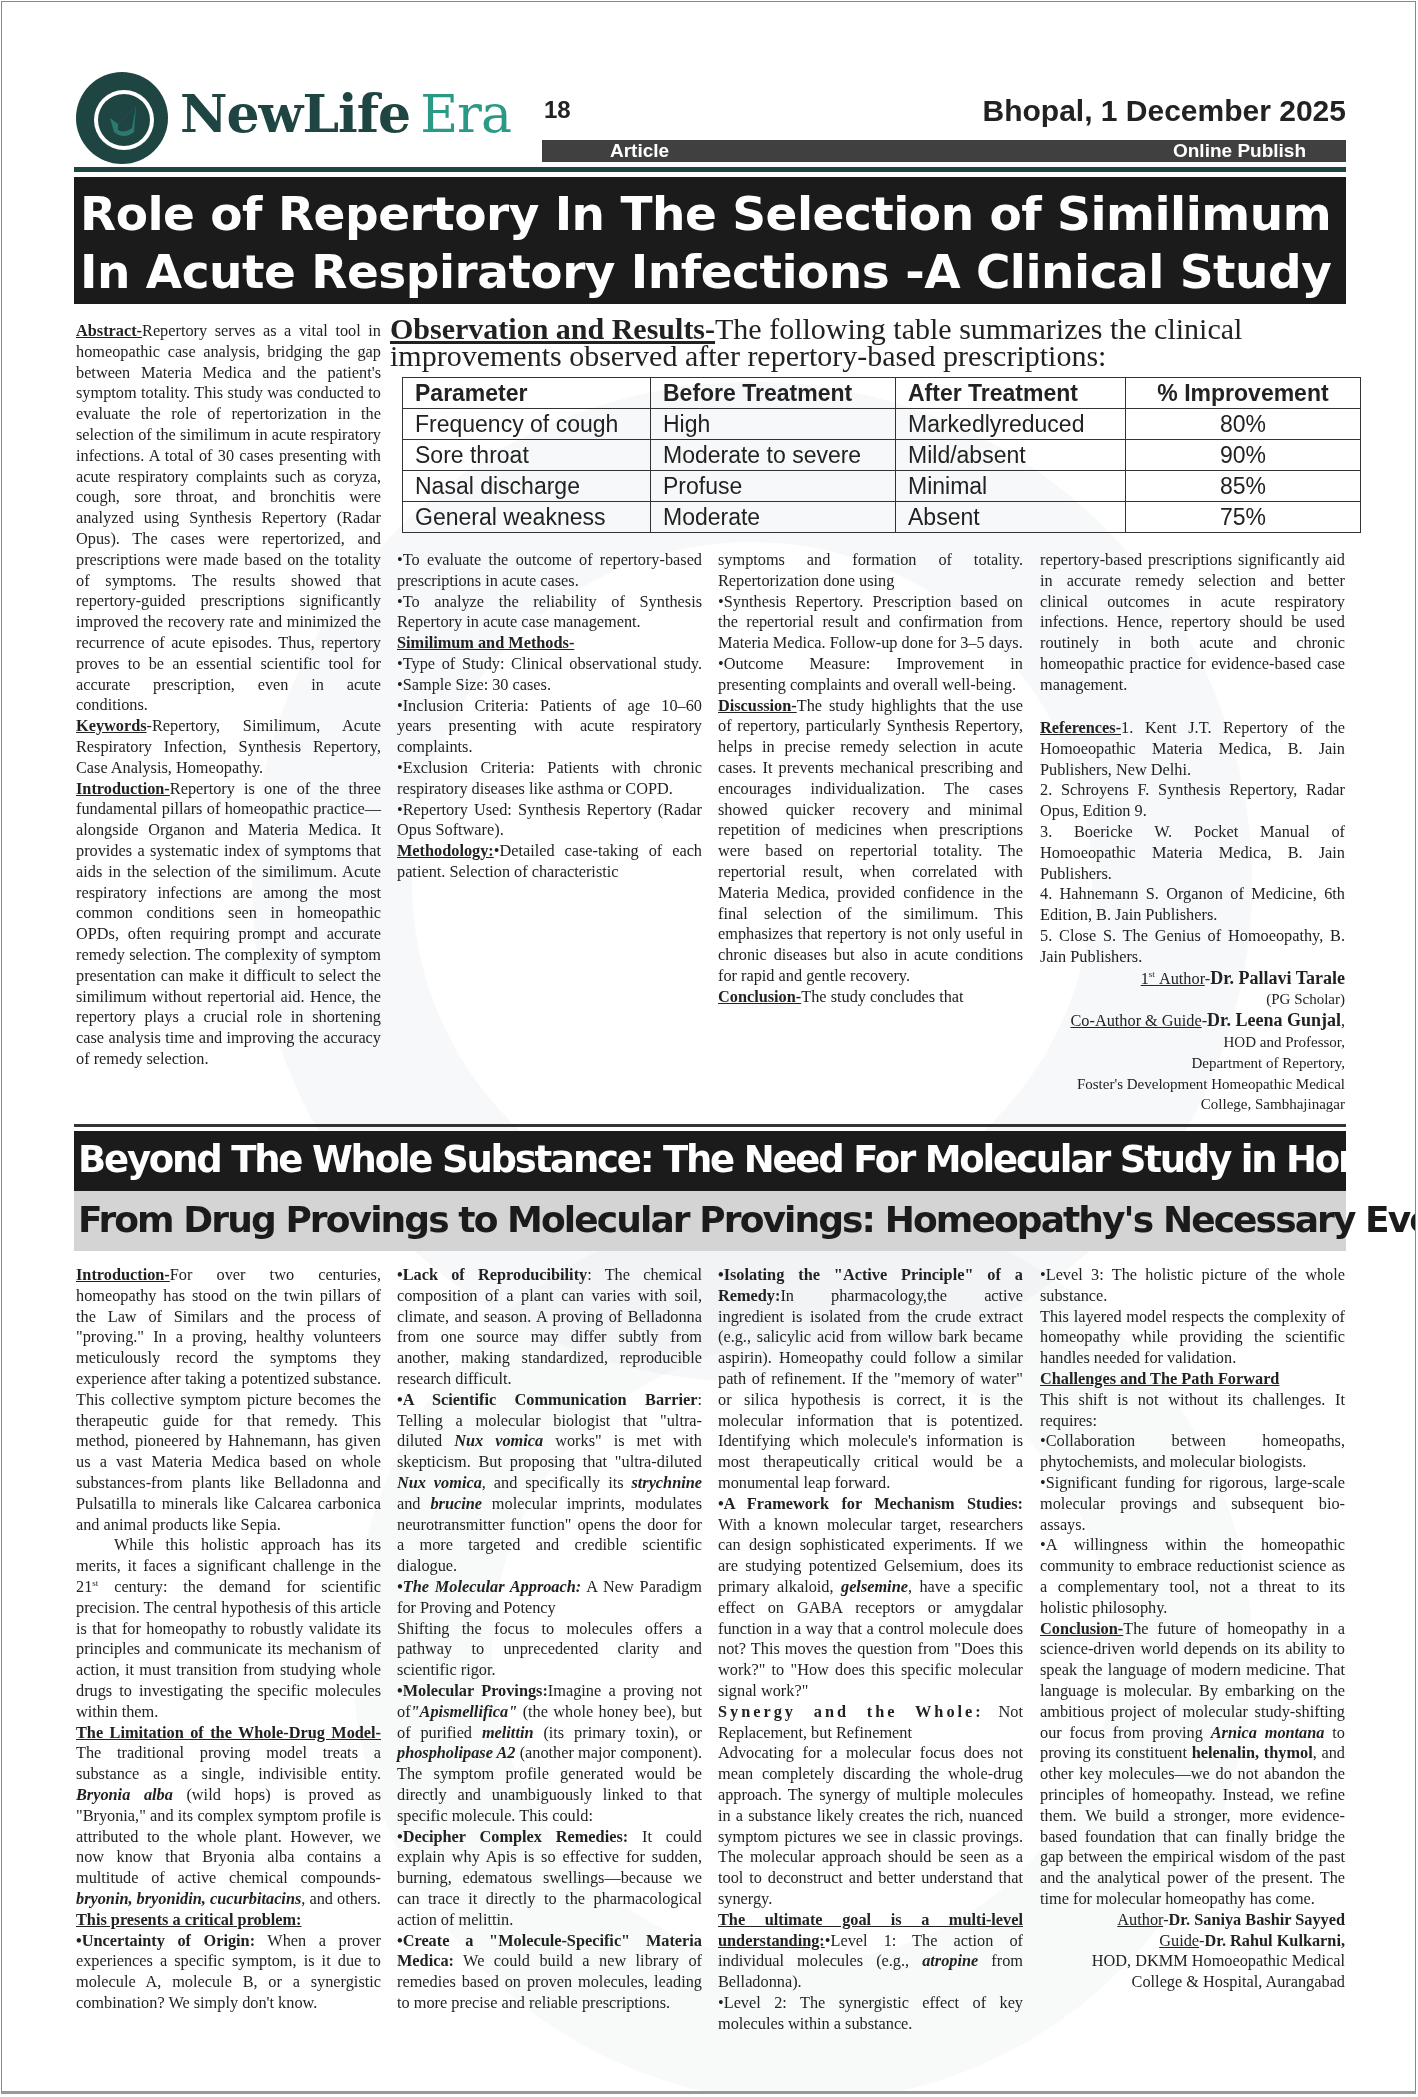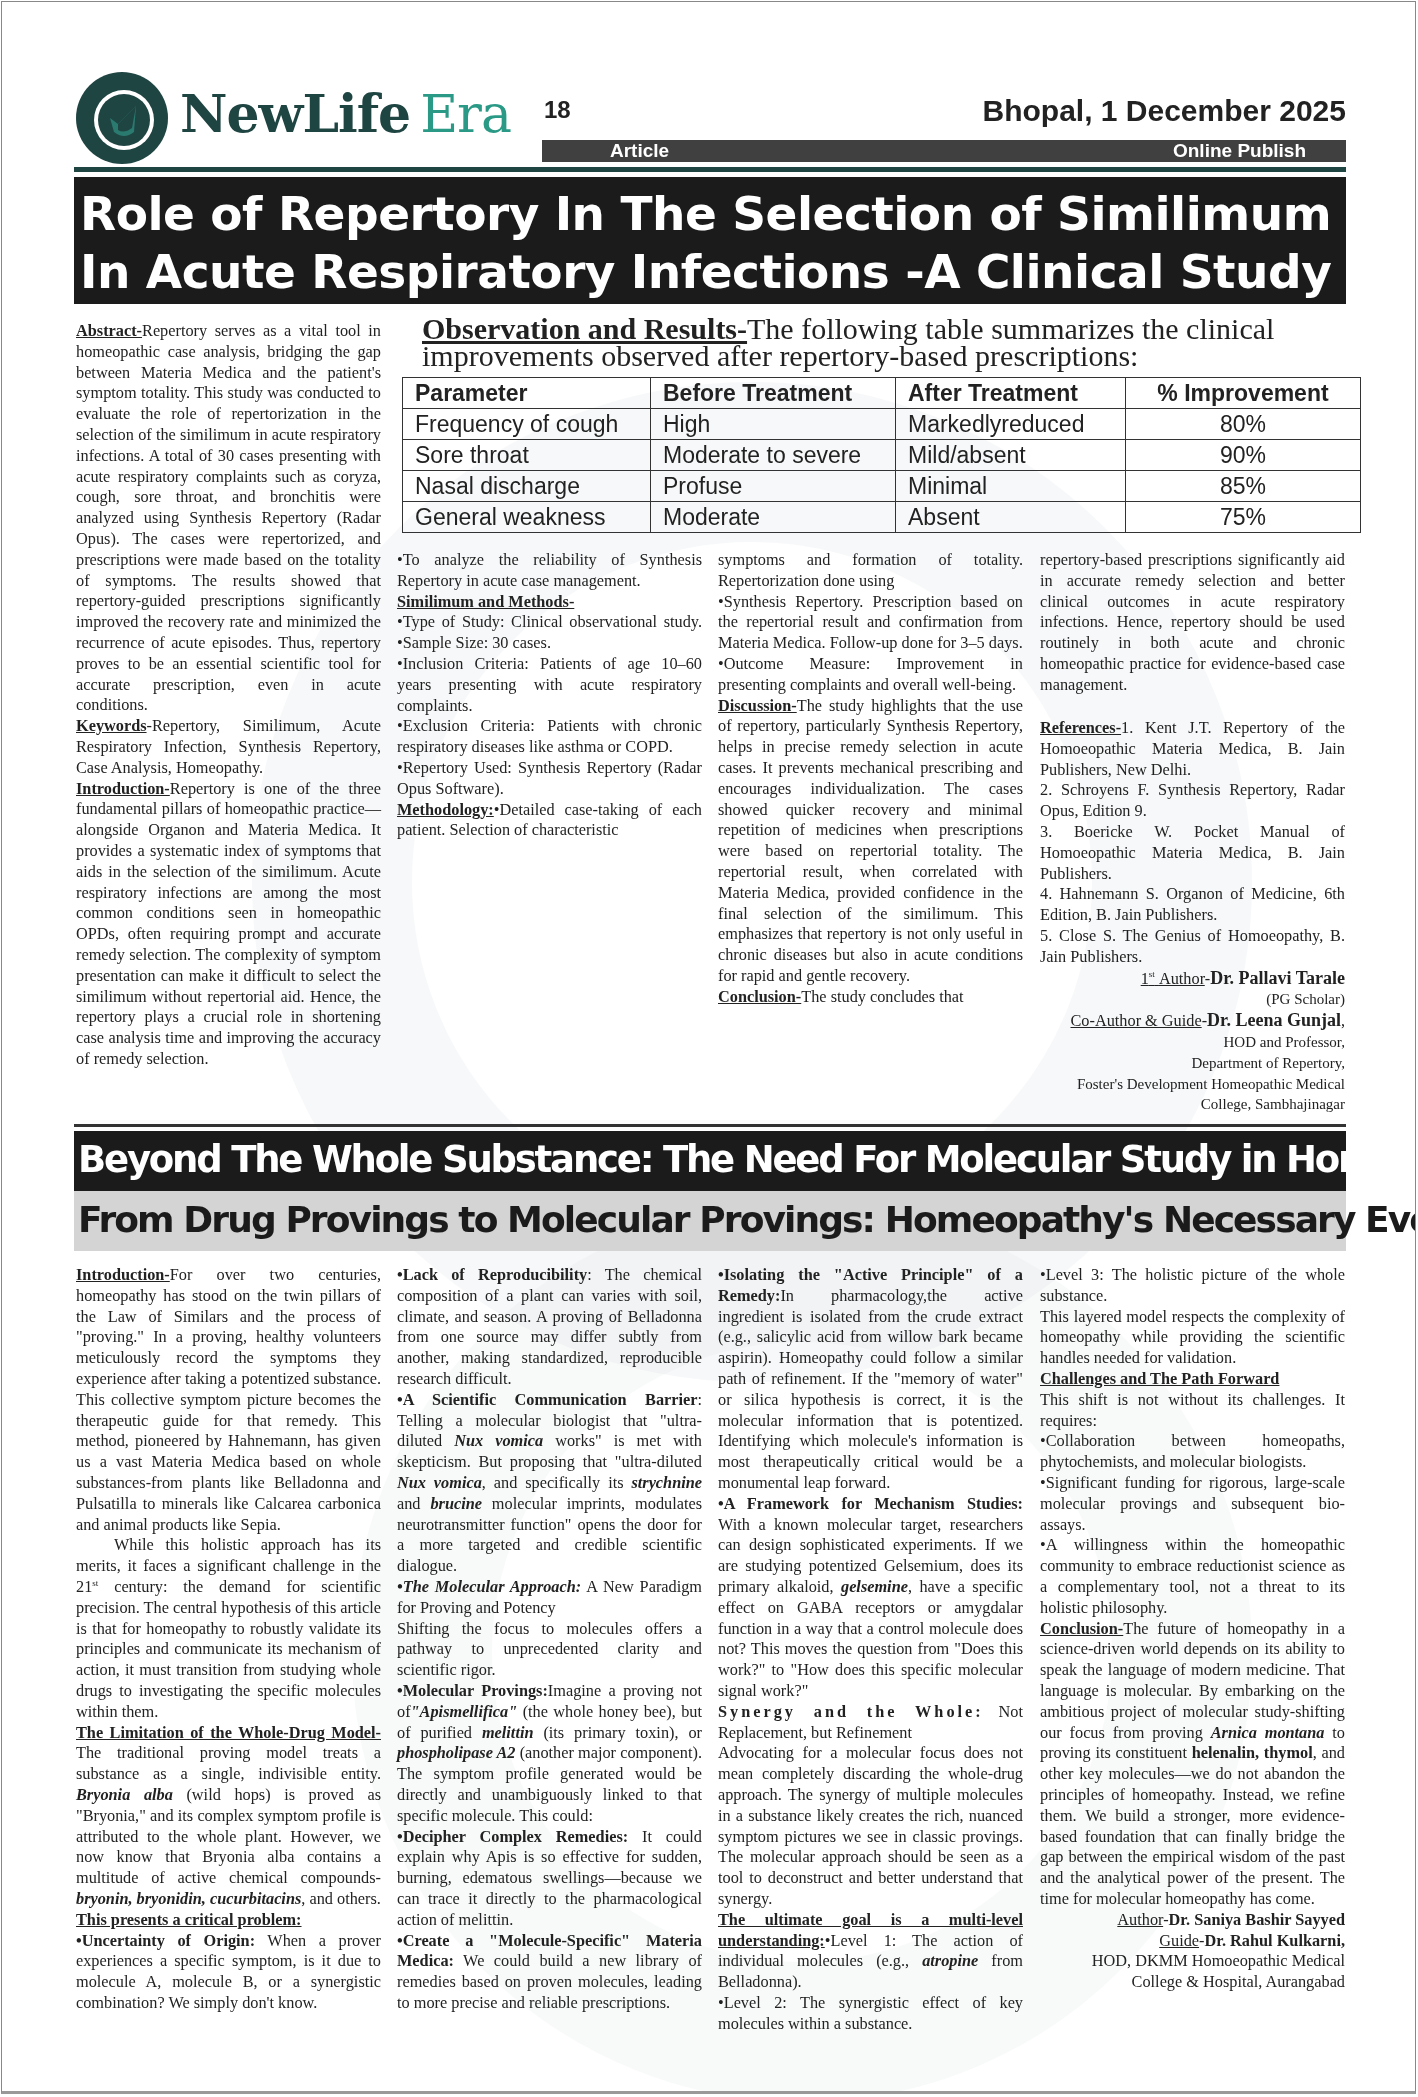--- a/index.html
+++ b/index.html
@@ -31,21 +31,21 @@
   .b { font-weight: bold; }
   .bi { font-weight: bold; font-style: italic; }
   .c1 { left: 74px; width: 305px; }
   .c2 { left: 395px; width: 305px; }
   .c3 { left: 716px; width: 305px; }
   .c4 { left: 1038px; width: 305px; }
   .right { text-align: right; }
   .indent { text-indent: 38px; }
 
   
-  .obs { position: absolute; left: 420px; top: 313px; width: 944px; font-size: 30px; line-height: 27px; }
+  .obs { position: absolute; left: 388px; top: 313px; width: 944px; font-size: 30px; line-height: 27px; }
   .obs .h { font-size: 30px; }
   table.results { position: absolute; left: 400px; top: 375px; width: 959px; border-collapse: collapse; font-family: "Liberation Sans", sans-serif; font-size: 23px; }
   table.results th, table.results td { border: 1.5px solid #333; height: 31px; padding: 0 0 0 12px; text-align: left; font-weight: normal; }
   table.results th { font-weight: bold; }
   table.results td.pct, table.results th.pct { text-align: center; padding: 0; }
 
   
   .sep { position: absolute; left: 72px; top: 1122px; width: 1272px; height: 3px; background: #333; }
   .headline2a { position: absolute; left: 72px; top: 1129px; width: 1272px; height: 60px; background: #1b1b1b; color: #fff; font-family: "DejaVu Sans", sans-serif; font-weight: bold; font-size: 37px; line-height: 58px; padding-left: 4px; letter-spacing: -2.2px; white-space: nowrap; }
   .headline2b { position: absolute; left: 72px; top: 1189px; width: 1272px; height: 60px; background: #d4d4d4; color: #1b1b1b; font-family: "DejaVu Sans", sans-serif; font-weight: bold; font-size: 36px; line-height: 58px; padding-left: 4px; letter-spacing: -1.9px; white-space: nowrap; }
@@ -121,20 +121,21 @@
       <tr>
         <td>General weakness</td>
         <td>Moderate</td>
         <td>Absent</td>
         <td class="pct">75%</td>
       </tr>
     </tbody>
   </table>
 
   <div class="col c2" style="top:548px;">
+    <p>•To evaluate the outcome of repertory-based prescriptions in acute cases.</p>
     <p>•To analyze the reliability of Synthesis Repertory in acute case management.</p>
     <p><span class="h">Similimum and Methods-</span></p>
     <p>•Type of Study: Clinical observational study. •Sample Size: 30 cases.</p>
     <p>•Inclusion Criteria: Patients of age 10–60 years presenting with acute respiratory complaints.</p>
     <p>•Exclusion Criteria: Patients with chronic respiratory diseases like asthma or COPD.</p>
     <p>•Repertory Used: Synthesis Repertory (Radar Opus Software).</p>
     <p><span class="h">Methodology:</span><span>•Detailed case-taking of each patient. Selection of characteristic </span></p>
   </div>
 
   <div class="col c3" style="top: 548px;">

